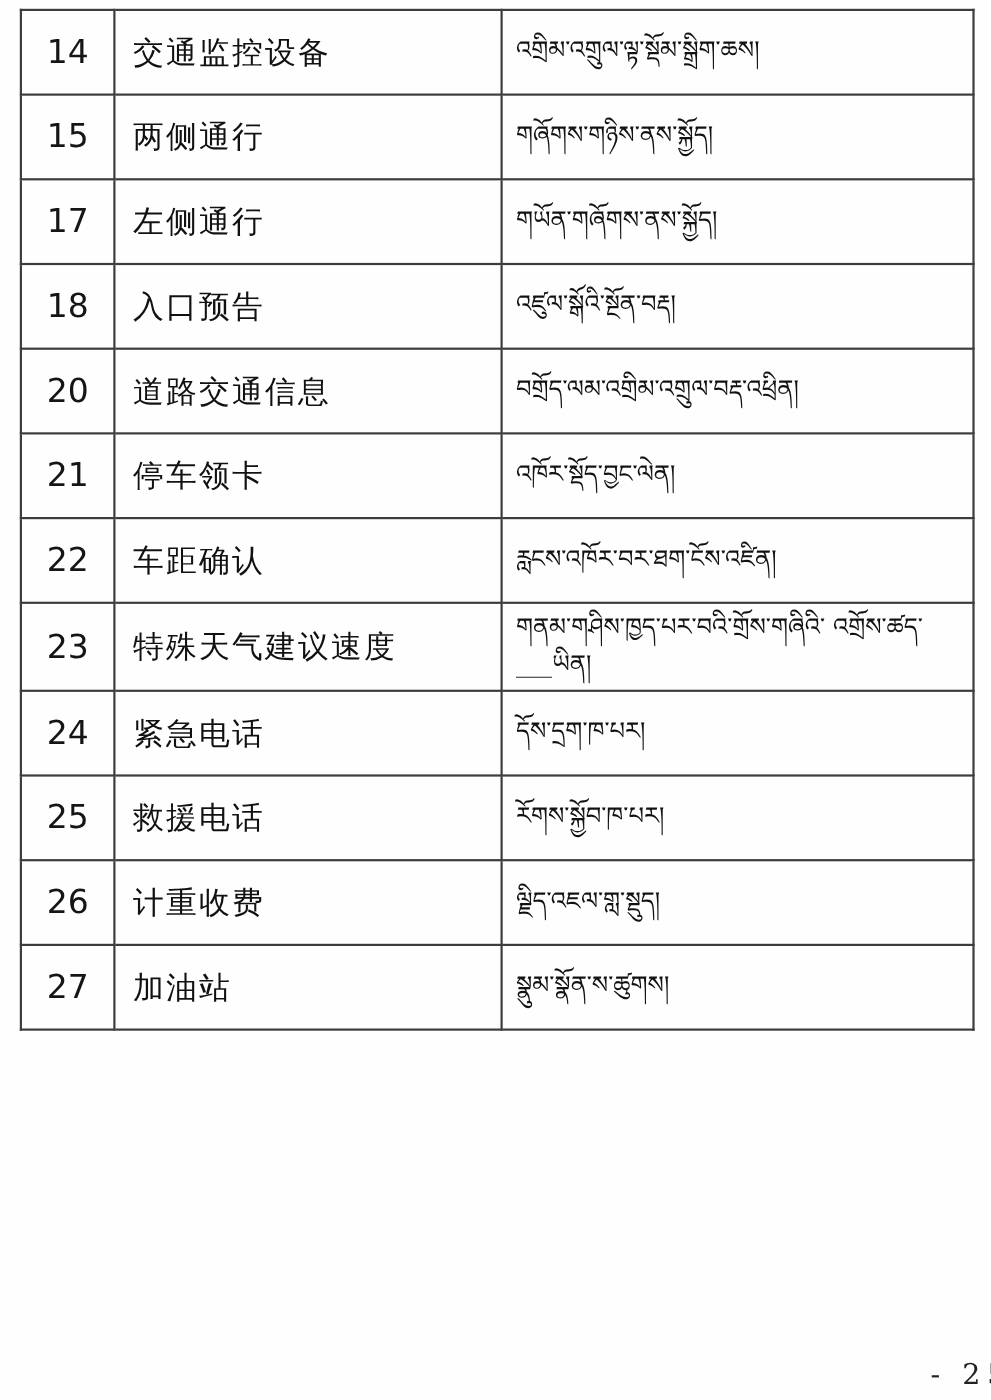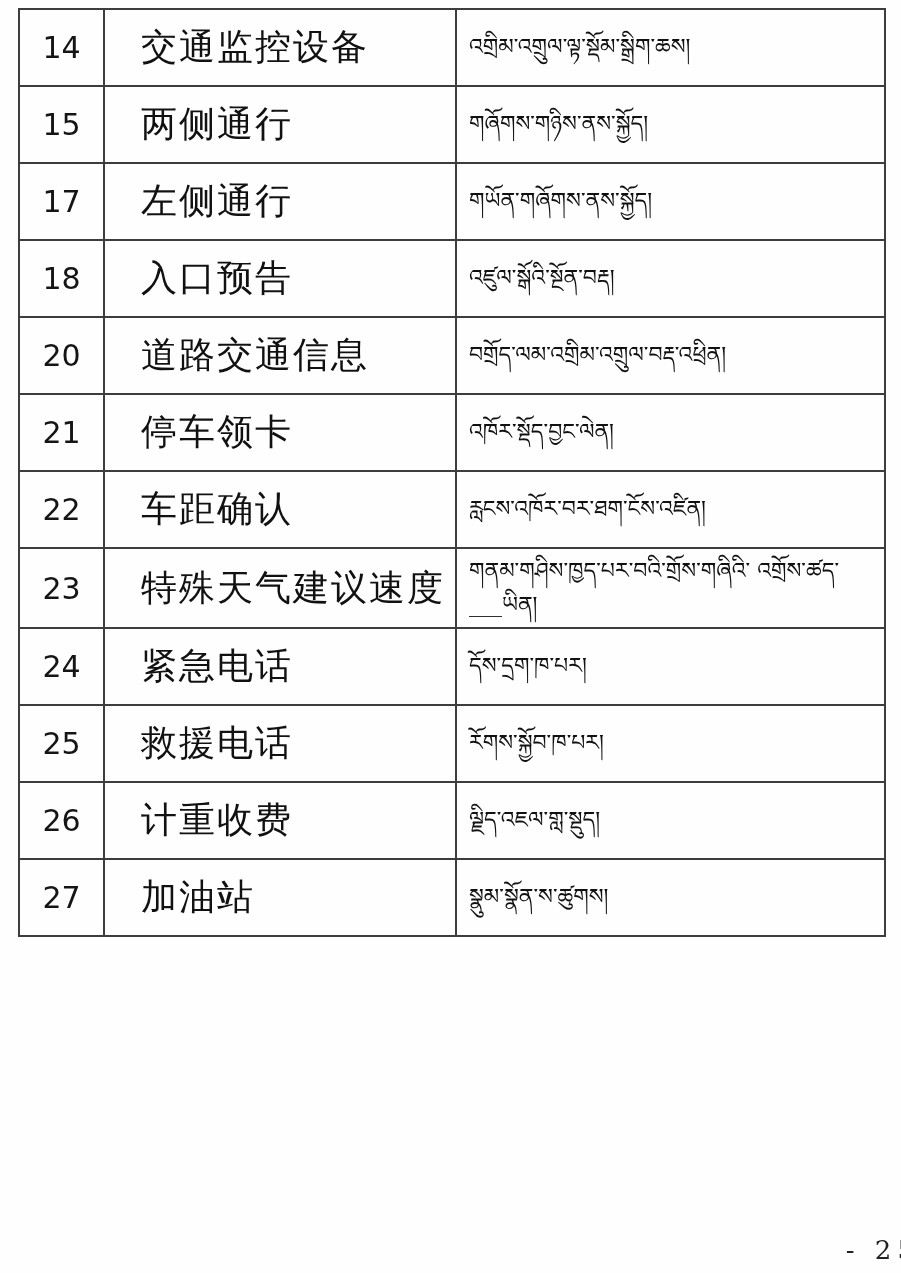--- a/index.html
+++ b/index.html
@@ -35,23 +35,23 @@
   tr.row    { height: 77px; }
   tr.row-tall { height: 80px; }
   td.num {
     text-align: center;
     font-family: "DejaVu Sans", sans-serif;
     font-size: 30px;
     color: #151515;
     margin-left: 10px;
   }
   td.zh {
-    padding-left: 36px;
+    padding-left: 16px;
     font-family: "DejaVu Serif", "Liberation Serif", serif;
-    font-size: 36px;
+    font-size: 28px;
     letter-spacing: 2px;
     color: #111;
   }
   td.bo {
     padding-left: 12px;
     padding-right: 8px;
     font-family: "DejaVu Serif", "Liberation Serif", serif;
     font-size: 22px;
     line-height: 1.55;
     color: #111;

